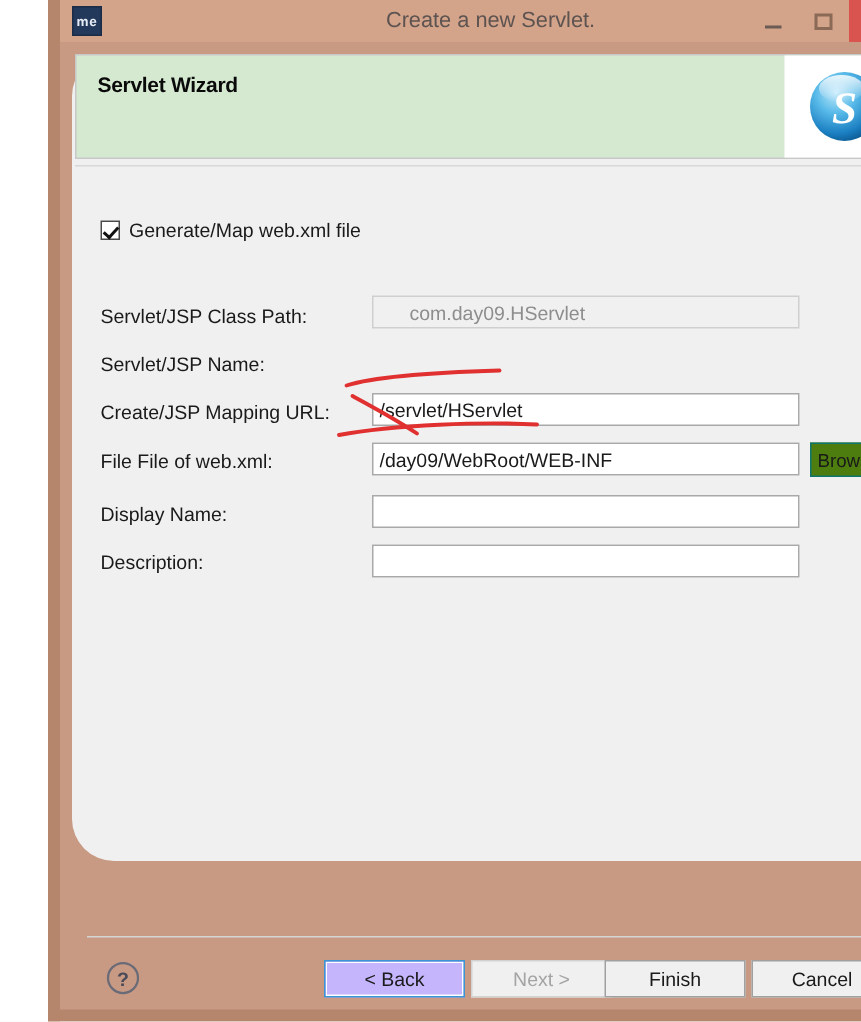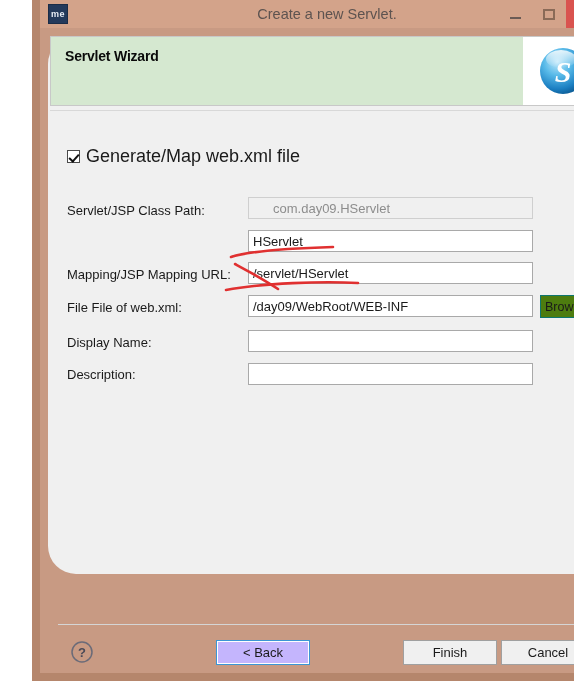--- a/index.html
+++ b/index.html
@@ -156,21 +156,21 @@
   .cbox::after {
     content: "";
     position: absolute;
     left: 3px; top: 1px;
     width: 4px; height: 8px;
     border: solid #111;
     border-width: 0 2px 2px 0;
     transform: rotate(42deg);
   }
   #checkbox-label {
-    font-size: 18px;
+    font-size: 13px;
     color: #1a1a1a;
     text-align: right;
   }
 
   
   .form-label {
     position: absolute;
     left: 19px;
     font-size: 13px;
     color: #1a1a1a;
@@ -321,23 +321,23 @@
     <div id="separator-top"></div>
 
     <div id="checkbox-row">
       <div class="cbox"></div>
       <div id="checkbox-label">Generate/Map web.xml file</div>
     </div>
 
     <div class="form-label" id="row-class-label">Servlet/JSP Class Path:</div>
     <input class="form-input disabled" id="row-class-input" type="text" disabled="" value="com.day09.HServlet" style="">
 
-    <input class="form-input" id="row-name-input" type="text" value="HServlet" style="">
-
-    <div class="form-label" id="row-url-label">Mapping/JSP Mapping URL:</div>
+    <div class="form-label" id="row-name-label">Servlet/JSP Name:</div>
+
+    <div class="form-label" id="row-url-label">Create/JSP Mapping URL:</div>
     <input class="form-input" id="row-url-input" type="text" value="/servlet/HServlet" style="">
 
     <div class="form-label" id="row-path-label">File File of web.xml:</div>
     <input class="form-input" id="row-path-input" type="text" value="/day09/WebRoot/WEB-INF" style="">
     <button id="browse-button">Browse...</button>
 
     <div class="form-label" id="row-disp-label">Display Name:</div>
     <input class="form-input" id="row-disp-input" type="text" value="" style="">
 
     <div class="form-label" id="row-desc-label">Description:</div>
@@ -353,17 +353,18 @@
     </svg>
 
     <div id="separator-bottom"></div>
 
     <svg id="help-icon" viewBox="0 0 24 24">
       <circle cx="12" cy="12" r="10" fill="none" stroke="#6b6b78" stroke-width="1.5"></circle>
       <text x="12" y="17" text-anchor="middle" font-family="Liberation Sans, sans-serif" font-size="13" font-weight="bold" fill="#4a4a58">?</text>
     </svg>
 
     <button class="dlg-button" id="btn-back">&lt; Back</button>
+    <button class="dlg-button" id="btn-next" disabled="">Next &gt;</button>
     <button class="dlg-button" id="btn-cancel">Cancel</button>
     <button class="dlg-button" id="btn-finish">Finish</button>
 
   </div>
 </div>
 
 </body></html>

